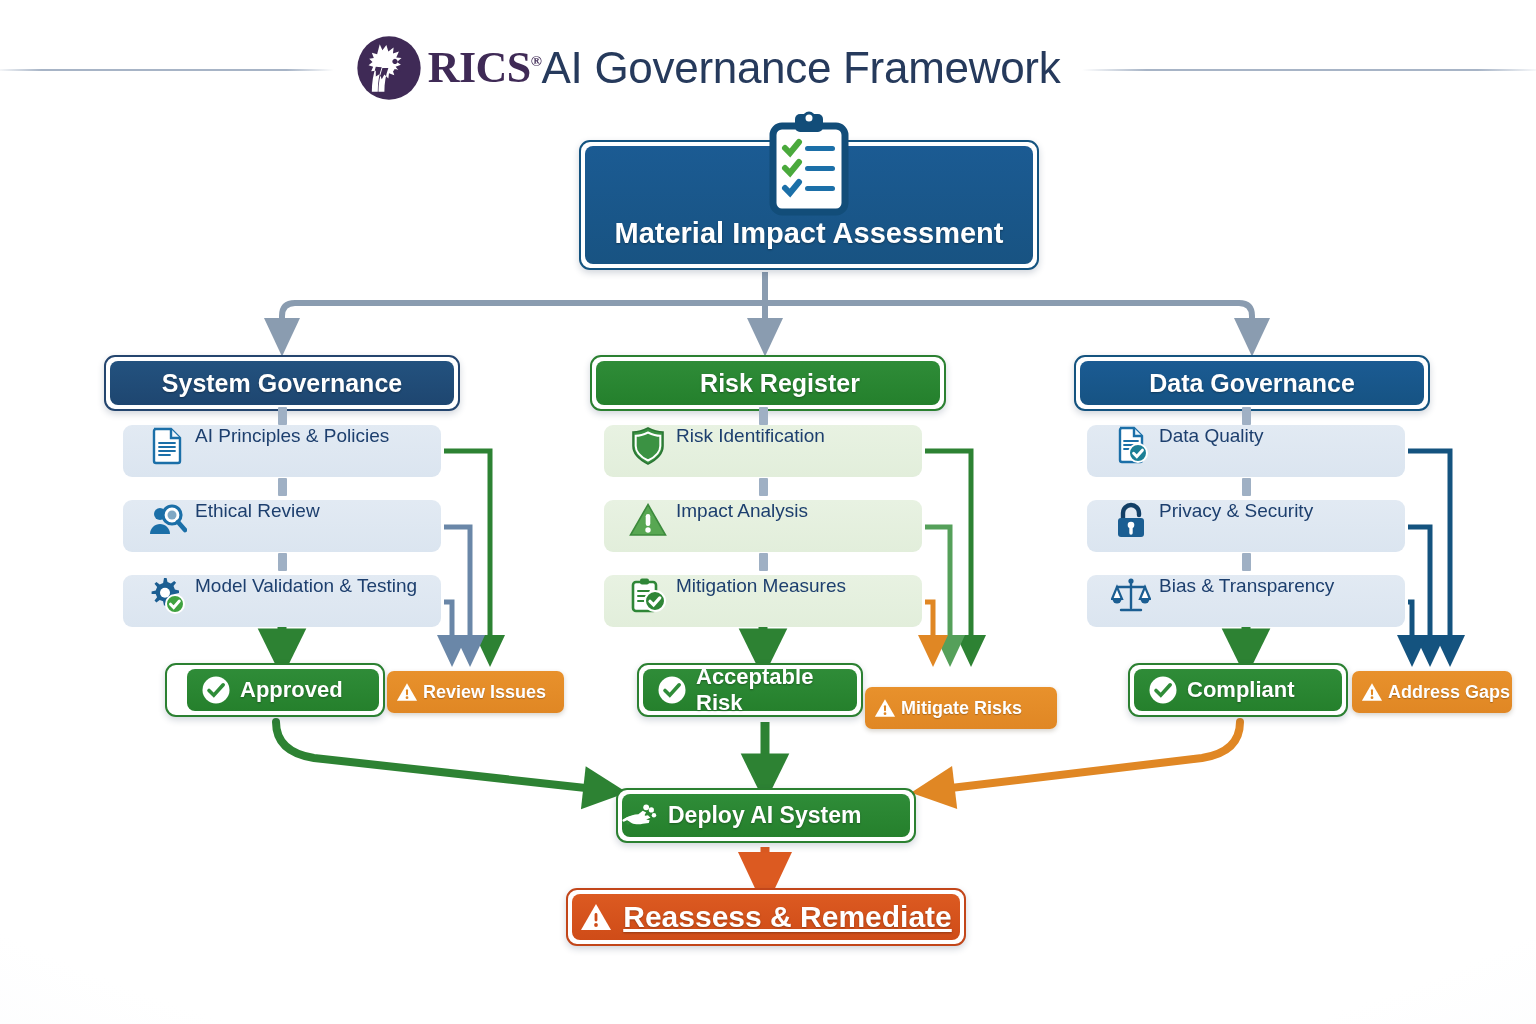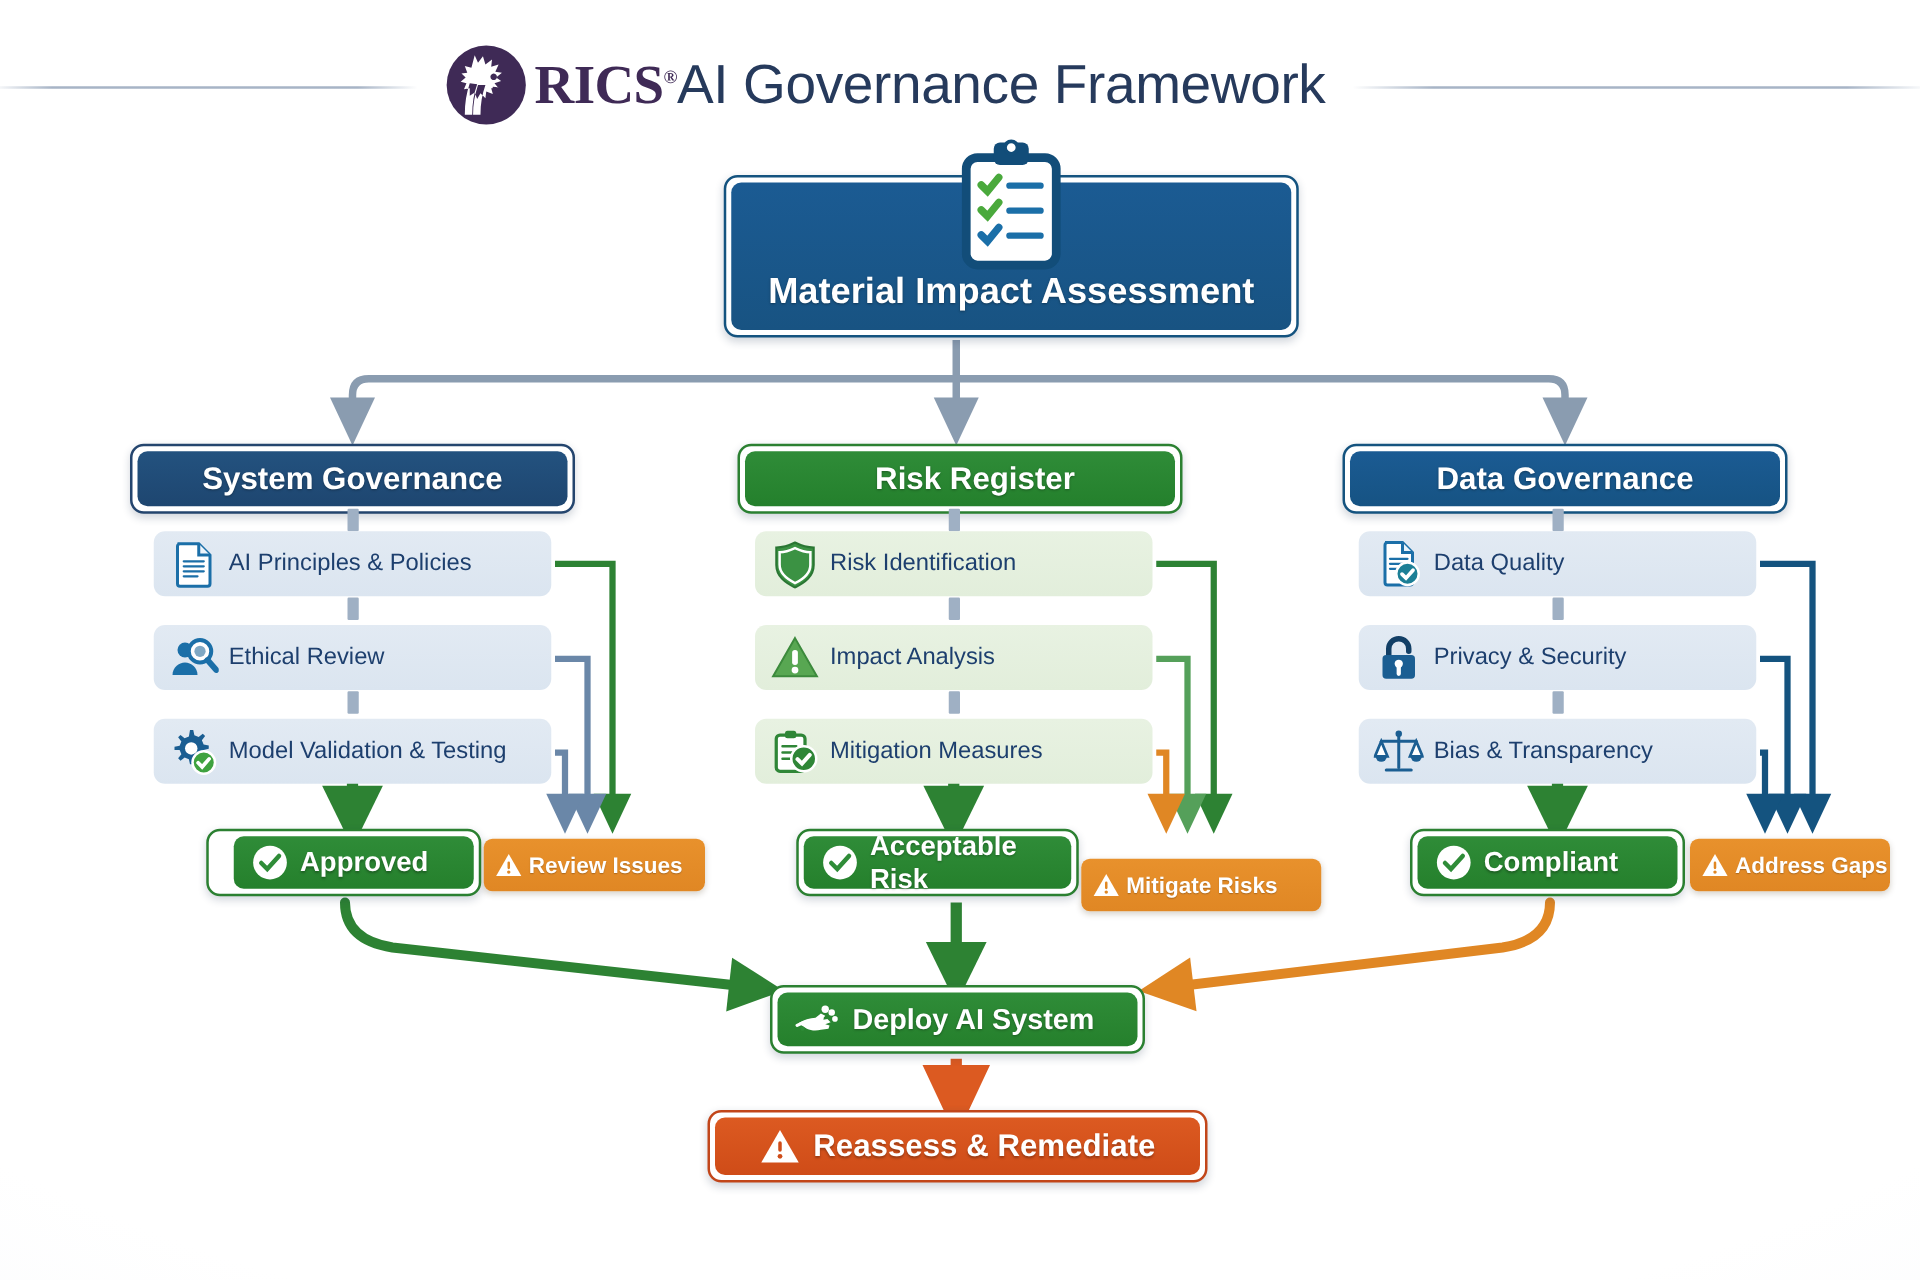--- a/index.html
+++ b/index.html
@@ -86,22 +86,22 @@
   #head-sys  > .inner { background: linear-gradient(#23527f, #1e4670); }
   #head-risk { left: 590px; }
   #head-risk > .inner { background: linear-gradient(#2f8c38, #24802c); padding-left: 24px; }
   #head-data { left: 1074px; }
   #head-data > .inner { background: linear-gradient(#1b5b93, #165383); }
 
   
   .item {
     position: absolute; height: 52px; width: 318px;
     border-radius: 9px;
-    display: flex; align-items: center;
-    padding-left: 12px;
+    display: flex; 
+    padding-left: 24px;
     color: #1d3f6e; font-size: 19px;
   }
   .item.blue  { background: linear-gradient(#e2eaf3, #dbe5f0); }
   .item.green { background: linear-gradient(#e8f2e2, #e2eedb); }
   .item .ic { width: 40px; height: 40px; flex: 0 0 auto; margin-right: 8px; }
   .item .lbl { white-space: nowrap; }
 
   
   .c1 { left: 123px; }
   .c2 { left: 604px; }
@@ -140,30 +140,31 @@
   }
   .alt .wic { width: 22px; height: 22px; margin-right: 5px; flex: 0 0 auto; }
   #alt-review   { left: 387px;  width: 177px; }
   #alt-mitigate { left: 865px;  width: 192px; margin-top: 16px; }
   #alt-gaps     { left: 1352px; width: 160px; }
 
   
   #deploy { left: 616px; top: 788px; width: 300px; height: 55px; }
   #deploy > .inner {
     background: linear-gradient(#2f8c38, #25802c);
-    padding-left: 14px; font-size: 23px;
+    font-size: 23px;
     text-shadow: 0 1px 2px rgba(0,0,0,0.3);
   }
   #deploy .ric { width: 38px; height: 30px; margin-right: 8px; flex: 0 0 auto; }
 
   #reassess { left: 566px; top: 888px; width: 400px; height: 58px; }
   #reassess > .inner {
     background: linear-gradient(#dc5a21, #cf4c18);
-    justify-content: center; font-size: 25px;
+    justify-content: center; font-size: 30px;
     text-shadow: 0 1px 2px rgba(0,0,0,0.3);
+    text-decoration: underline;
   }
   #reassess .wic2 { width: 32px; height: 30px; margin-right: 11px; flex: 0 0 auto; }
 
   #wires { position: absolute; left:0; top:0; width: 1536px; height: 1024px; pointer-events: none; }
 </style>
 </head>
 <body>
 
 <div id="stage">
 

